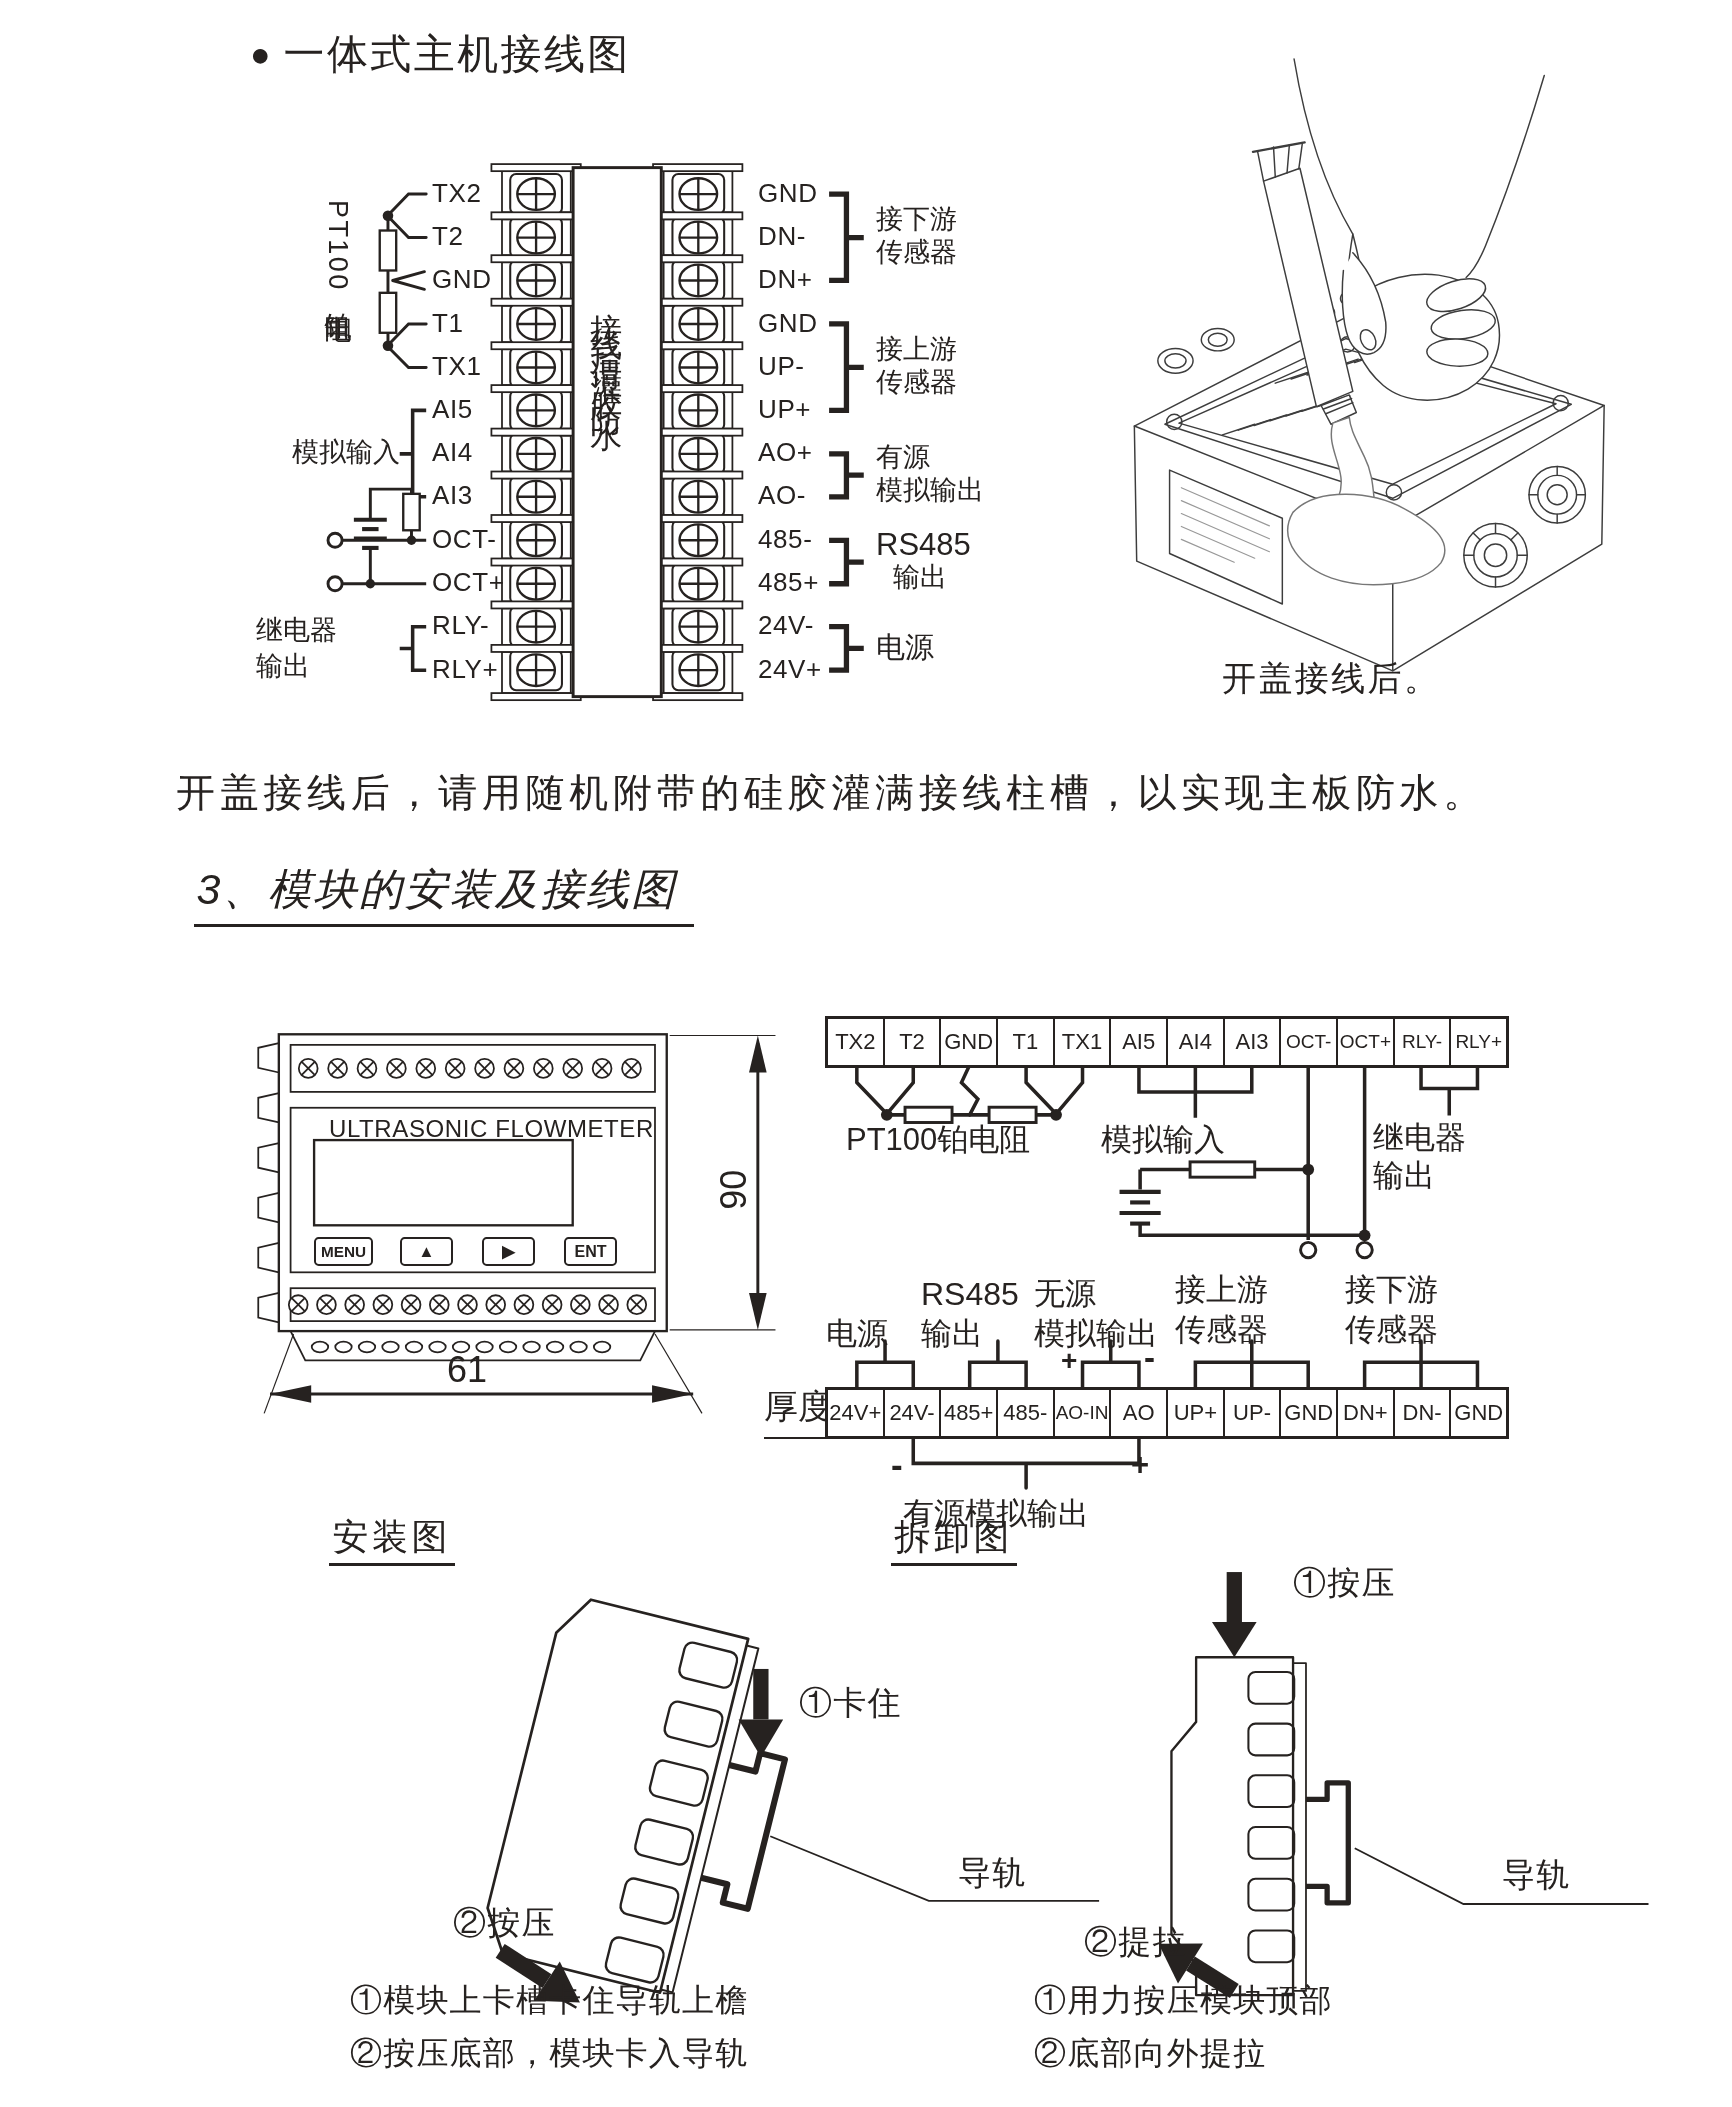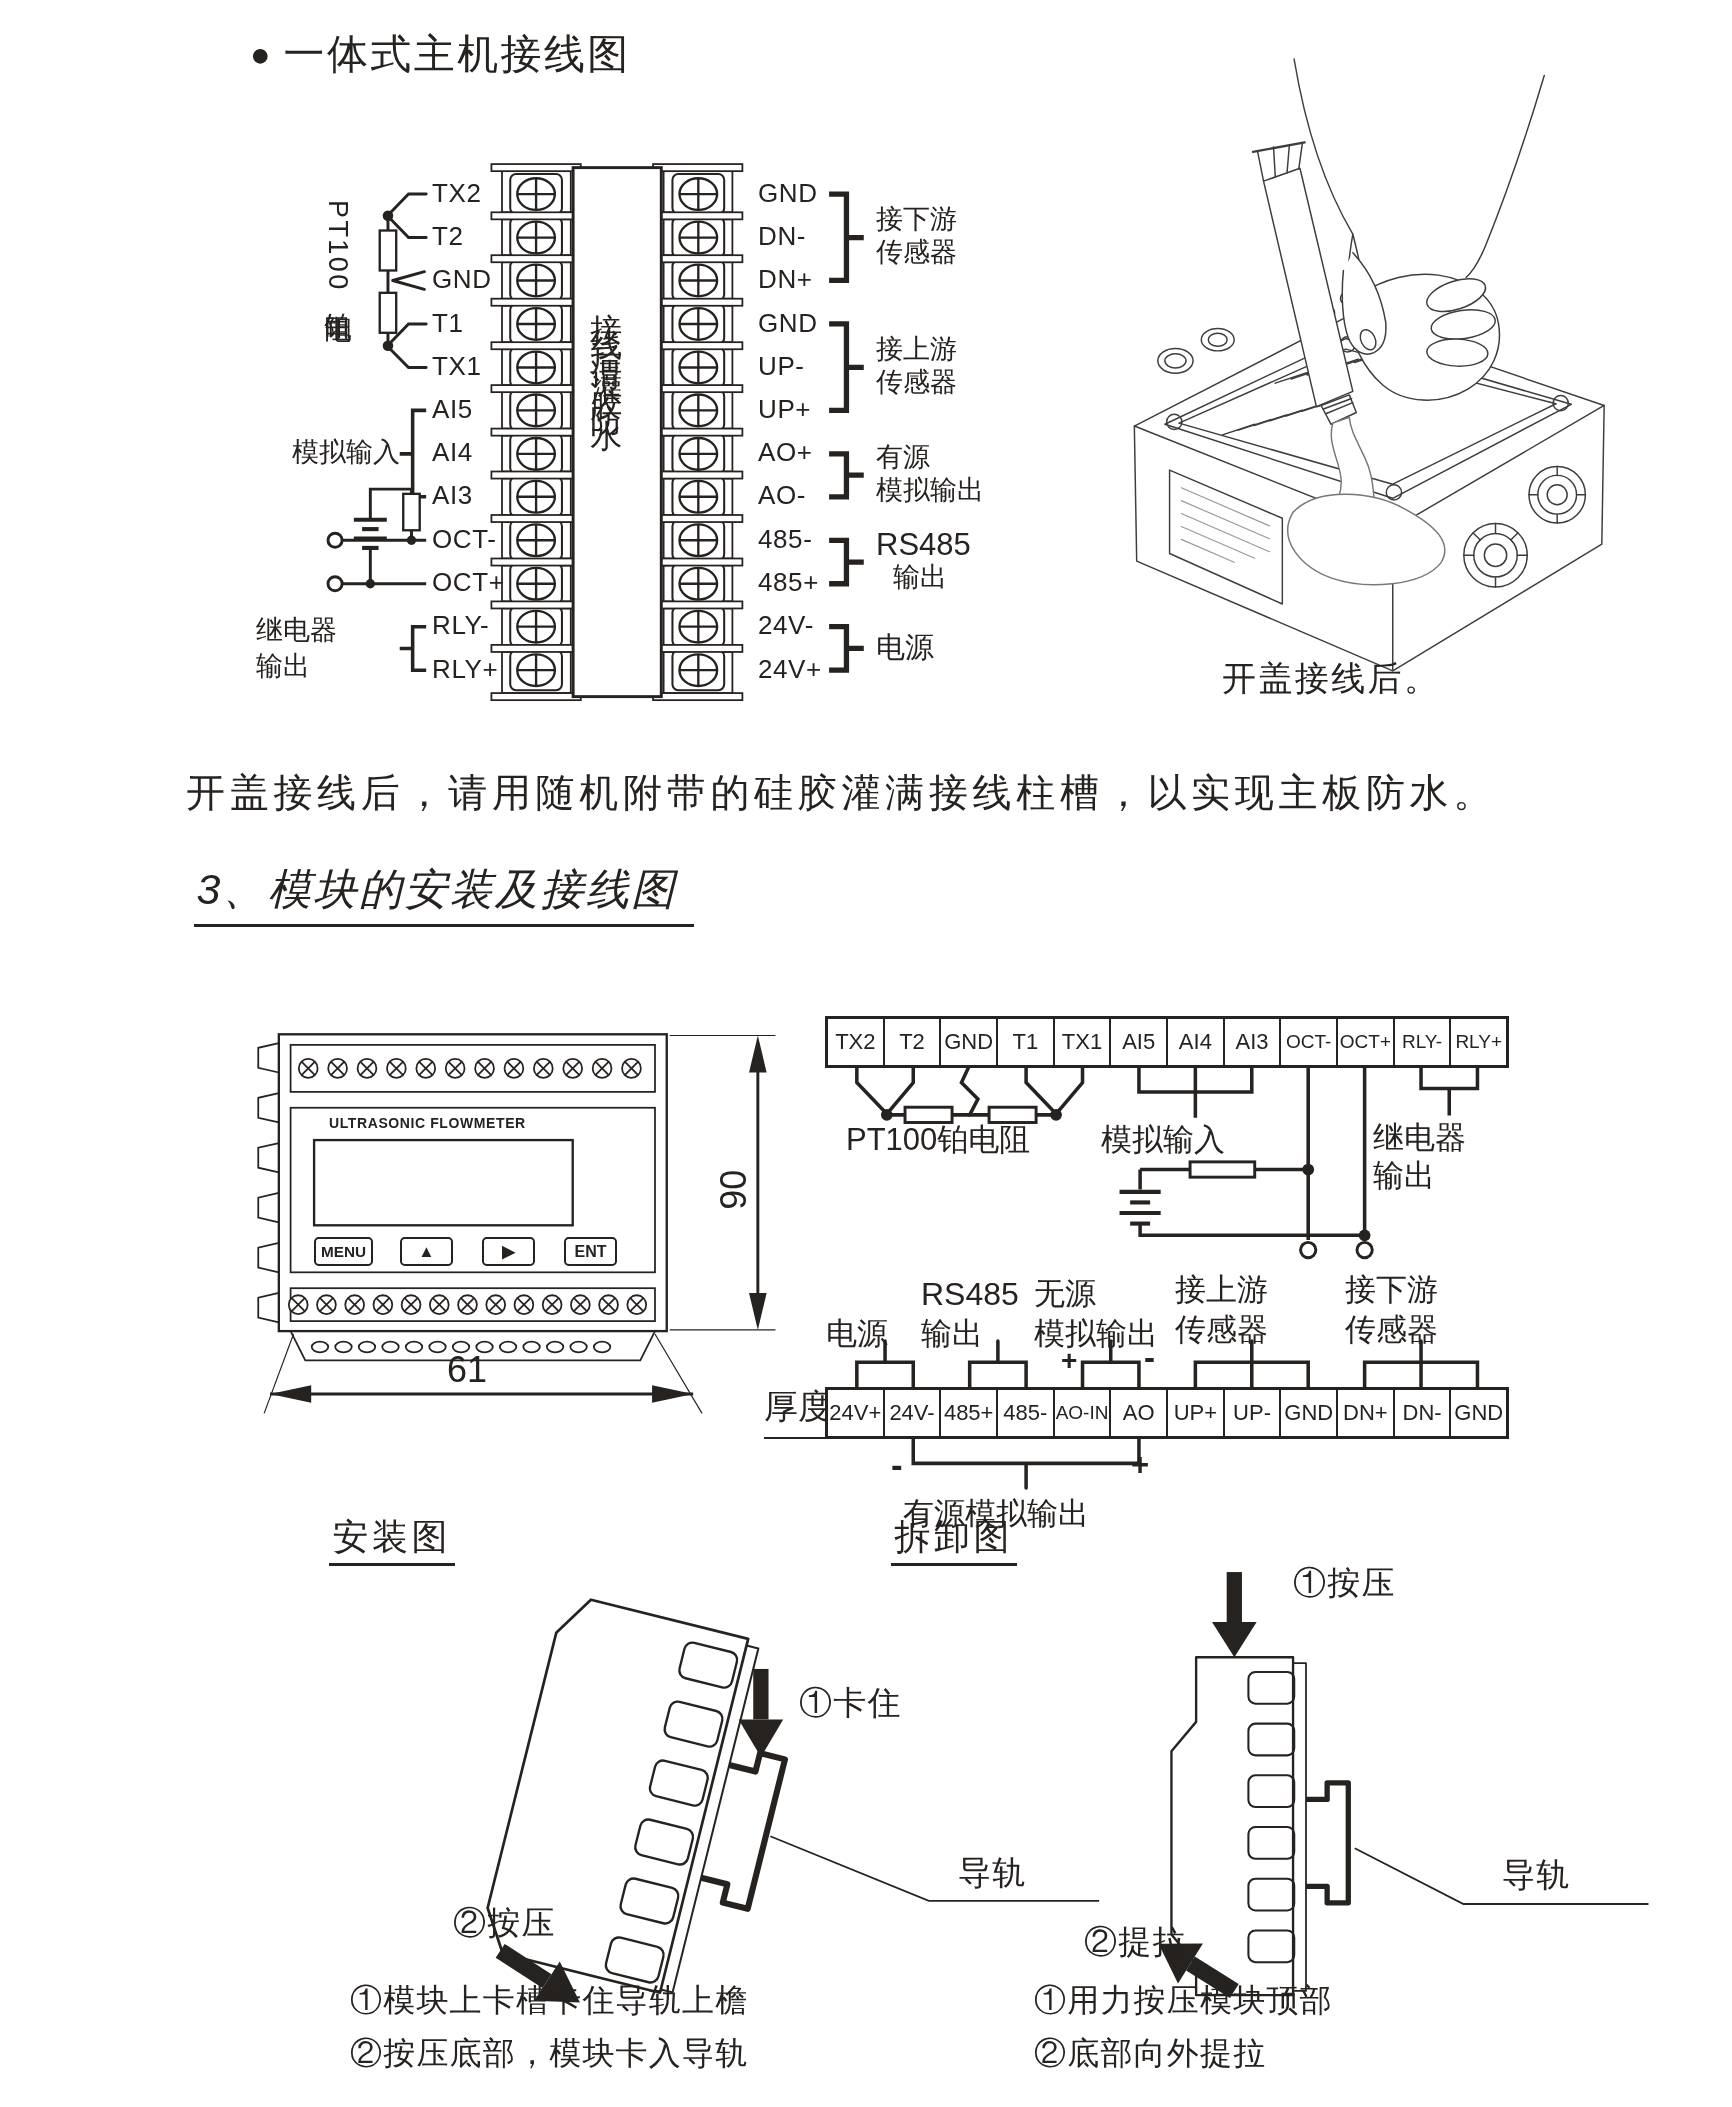--- a/index.html
+++ b/index.html
@@ -552,25 +552,25 @@
   <div class="t grp" style="left:876px;top:334px">接上游</div>
   <div class="t grp" style="left:876px;top:367px">传感器</div>
   <div class="t grp" style="left:876px;top:442px">有源</div>
   <div class="t grp" style="left:876px;top:475px">模拟输出</div>
   <div class="t" style="left:876px;top:527px;font-size:31px">RS485</div>
   <div class="t grp" style="left:893px;top:562px">输出</div>
   <div class="t" style="left:876px;top:631px;font-size:29px">电源</div>
 
   <div class="t c" style="left:1222px;top:659px;width:400px;font-size:34px;letter-spacing:2.4px">开盖接线后。</div>
 
-  <div class="t para" style="left:186px;top:771px">开盖接线后，请用随机附带的硅胶灌满接线柱槽，以实现主板防水。</div>
+  <div class="t para" style="left:176px;top:771px">开盖接线后，请用随机附带的硅胶灌满接线柱槽，以实现主板防水。</div>
 
   <div class="t sec" style="left:194px;top:865px">3、模块的安装及接线图</div>
 
-  <div class="t c" style="left:329px;top:1115px;width:294px;font-size:14px;font-weight:bold;letter-spacing:0.6px">ULTRASONIC FLOWMETER</div>
+  <div class="t c" style="left:329px;top:1115px;width:294px;font-size:24px;font-weight:normal;letter-spacing:0.6px">ULTRASONIC FLOWMETER</div>
   <div class="btn" style="left:314px;top:1237px;width:59px;height:29px;font-size:15.3px">MENU</div>
   <div class="btn" style="left:400px;top:1237px;width:53px;height:29px;font-size:16.5px">▲</div>
   <div class="btn" style="left:482px;top:1237px;width:53px;height:29px;font-size:16.5px">▶</div>
   <div class="btn" style="left:564px;top:1237px;width:53px;height:29px;font-size:16px">ENT</div>
   <div class="t" style="left:714px;top:1169px;font-size:36px;transform:rotate(-90deg)">90</div>
   <div class="t c" style="left:447px;top:1349px;width:71px;font-size:36px">61</div>
   <div class="t" style="left:764px;top:1387px;font-size:34px;border-bottom:2.4px solid #262220;padding:0 14px 10.6px 0">厚度: 35mm</div>
 
   <div class="strip" style="left:825px;top:1016px;width:684px;height:52px">
     <div class="cell">TX2</div>

